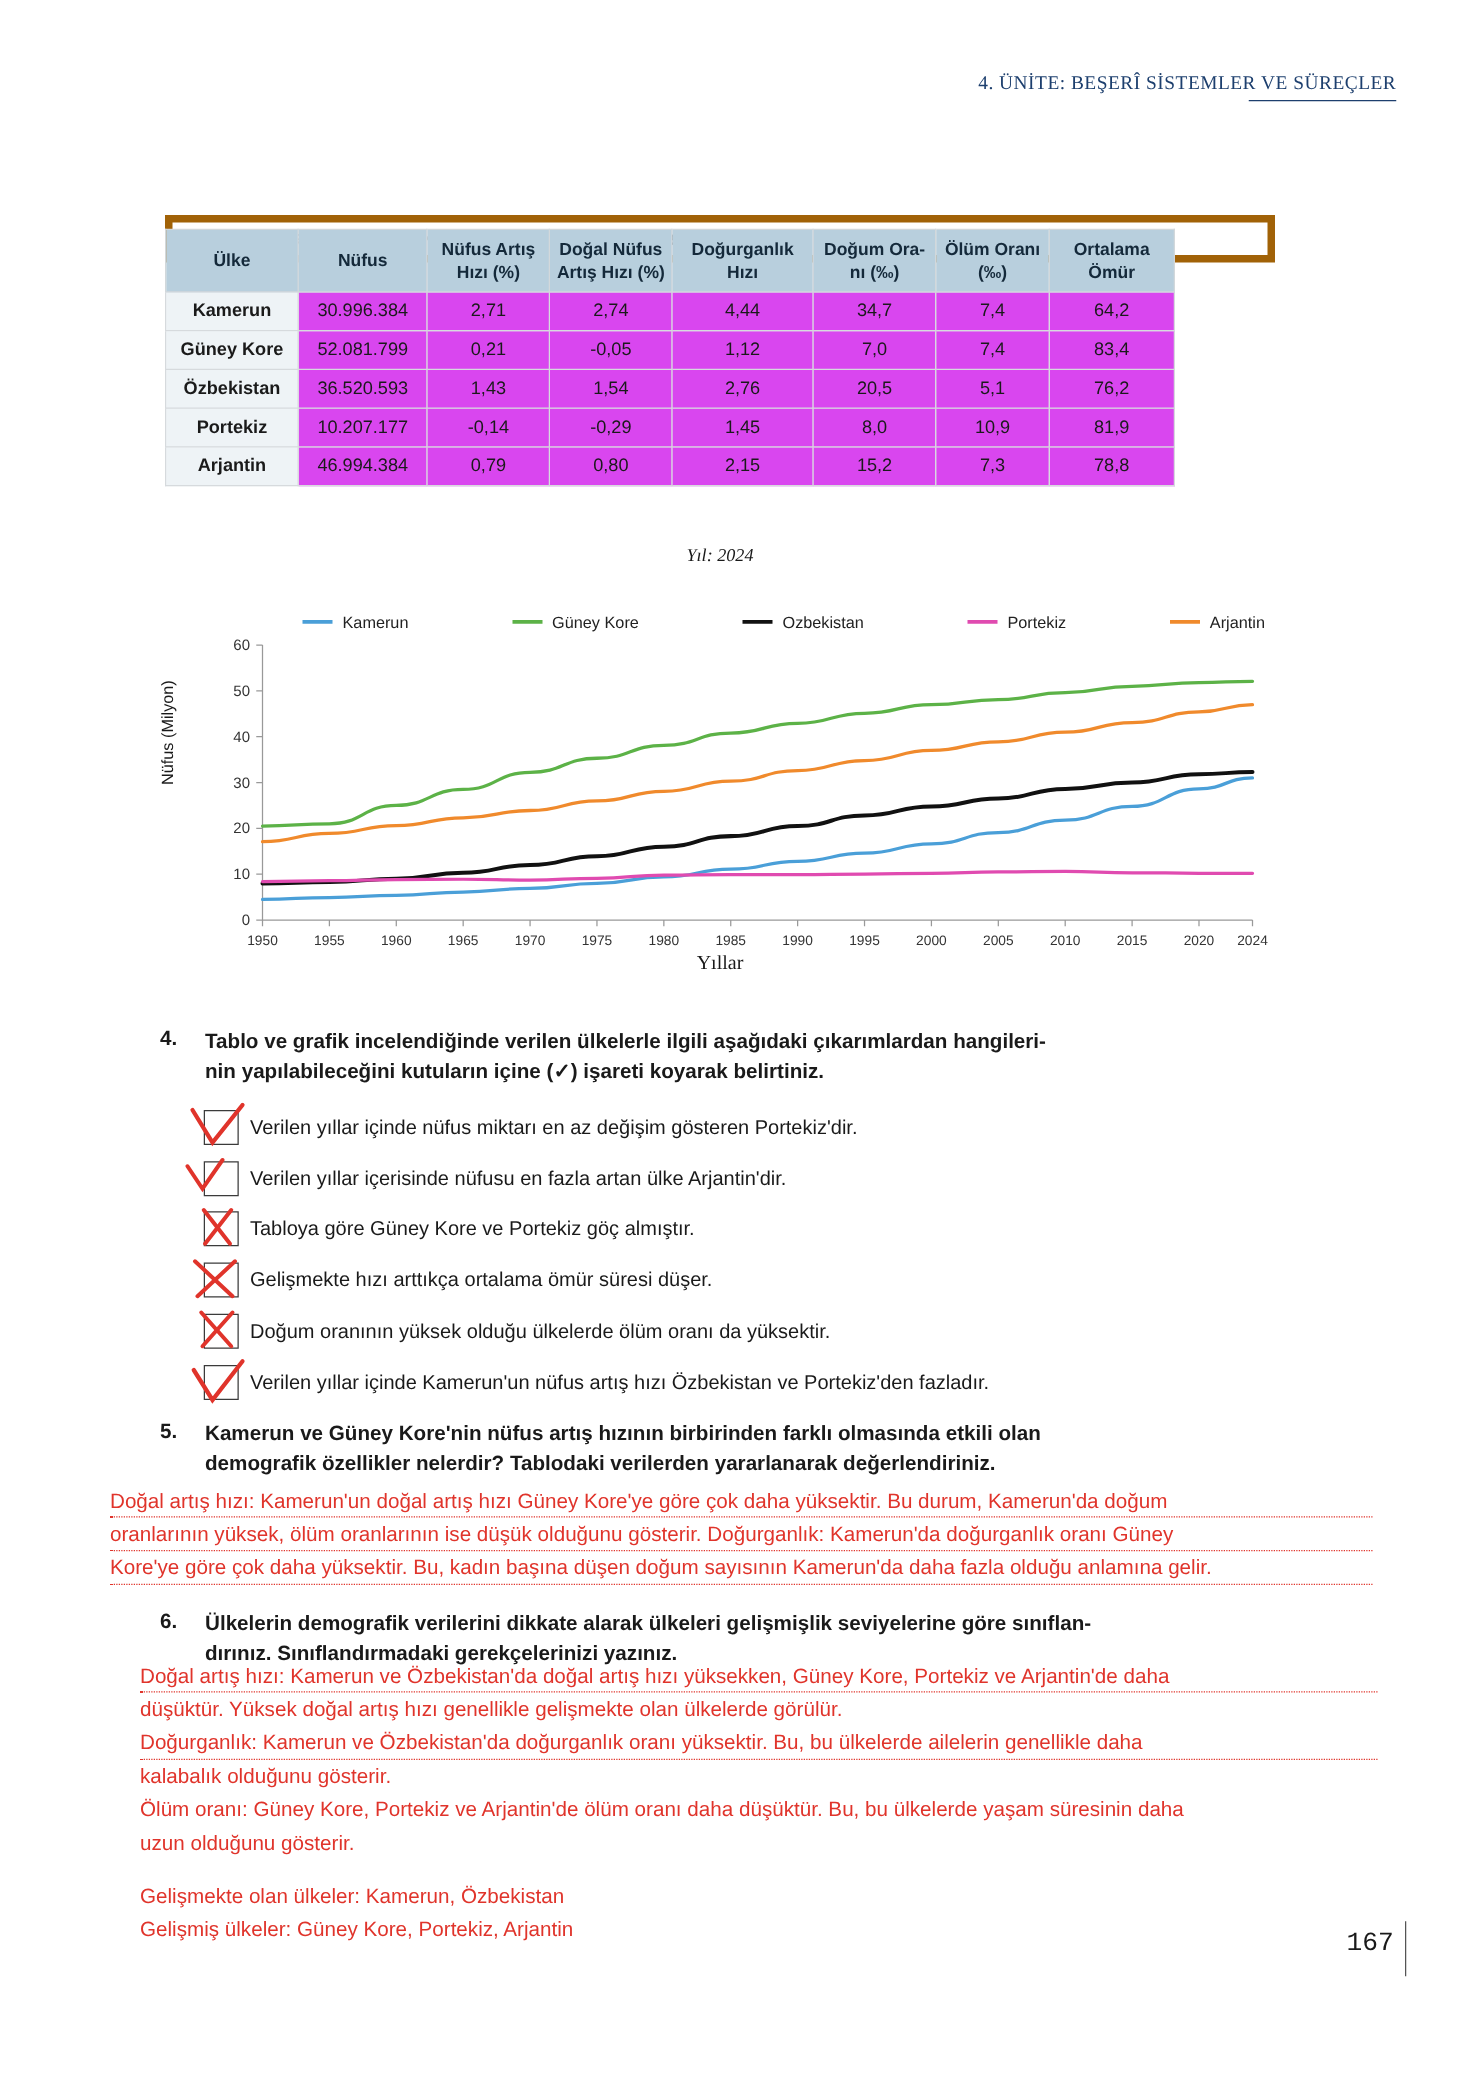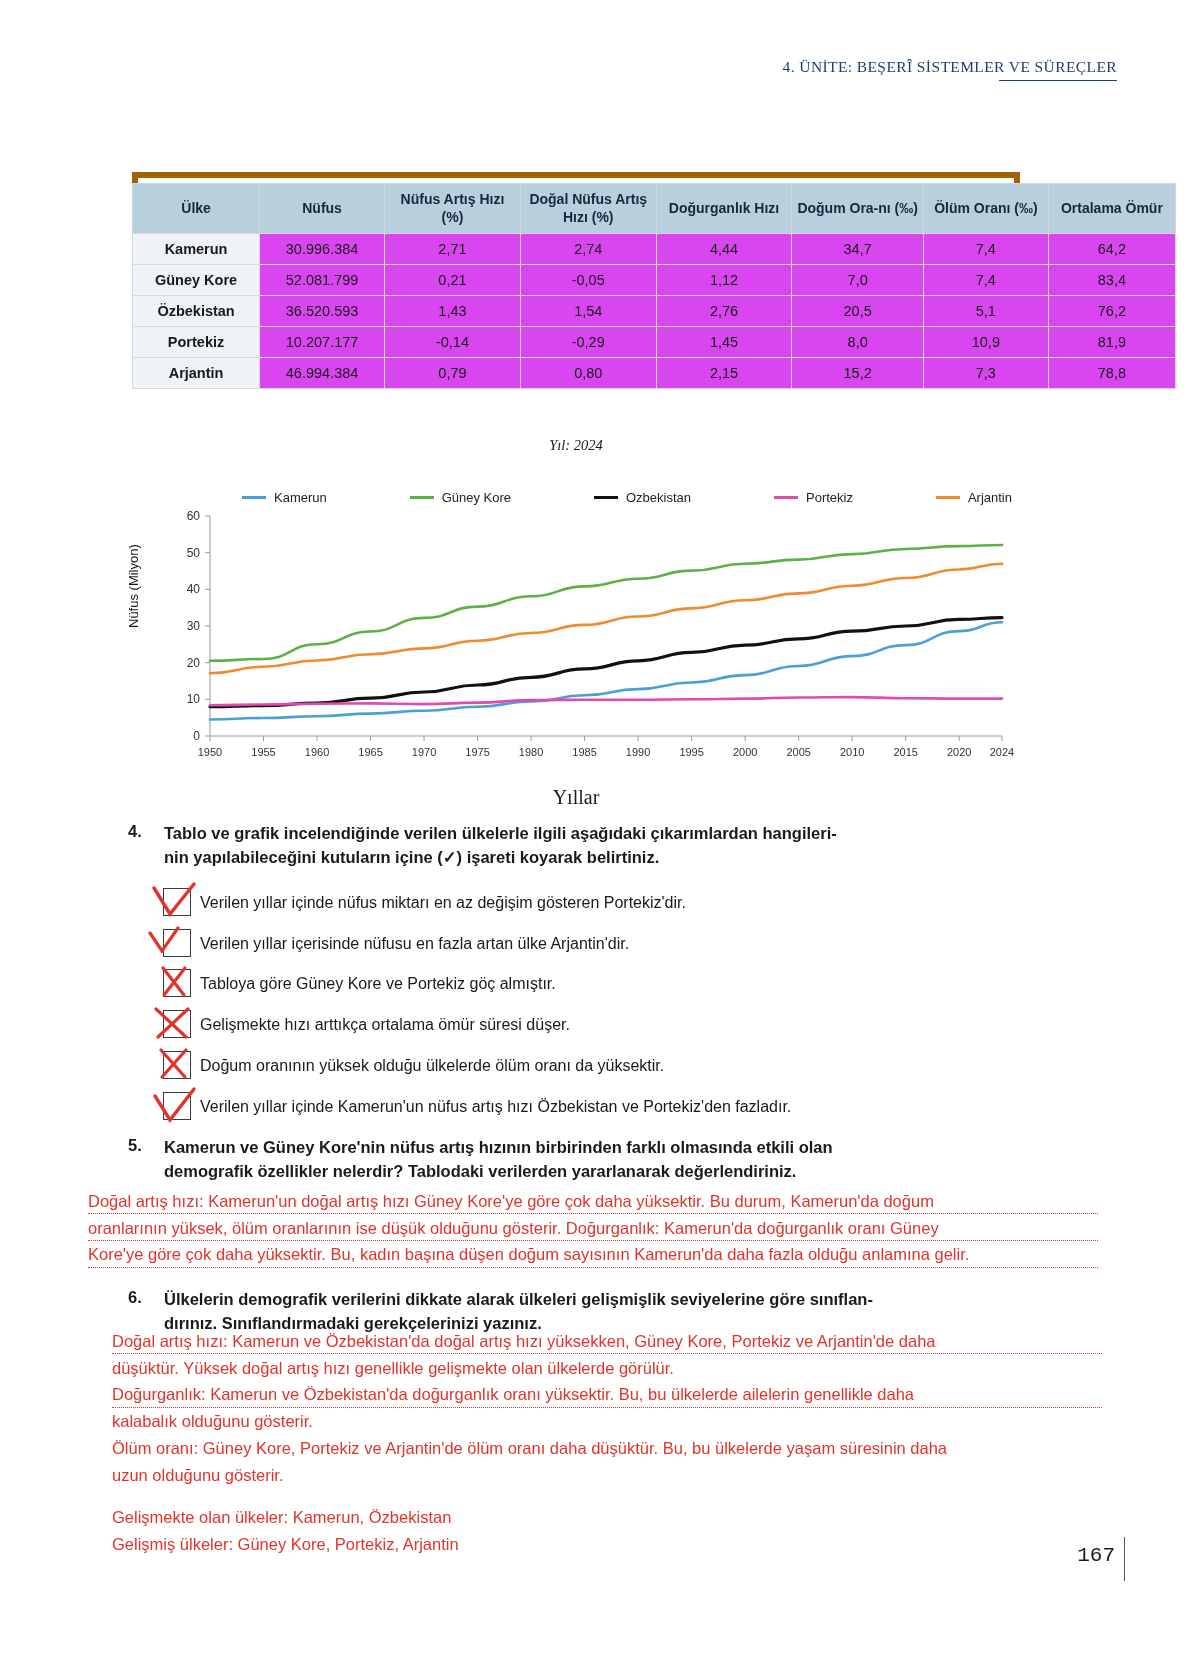--- a/index.html
+++ b/index.html
@@ -36,21 +36,21 @@
     display:flex; align-items:center;margin-top:40px;
   }
   .instr-box span {
     font-size:16.5px; font-weight:bold; font-style:italic;
     padding-left:22px; color:#111;
   }
 
   
   table.data {
     position:absolute; left:132px; top:183px;
-    width:1044px;
+    width:808px;
     border-collapse:collapse;
     font-size:14.5px;
   }
   table.data th {
     background:#b8cfdd;
     border:1px solid #d2d8db;
     font-weight:bold;
     font-size:14px;
     padding:7px 4px;
     line-height:1.25;
@@ -85,22 +85,22 @@
     display:flex; justify-content:space-between; align-items:center;
   }
   .legend .item { display:flex; align-items:center; font-size:13px; color:#222; }
   .legend .swatch { width:24px; height:3px; margin-right:8px; display:inline-block; }
   .ylabel {
     position:absolute; left:-6px; top:150px;
     transform:rotate(-90deg); transform-origin:left top;
     font-size:13px; white-space:nowrap;
   }
   .xlabel {
-    position:absolute; left:0; top:308px; width:888px;
-    text-align:center; font-family:"Liberation Serif", serif; font-size:20px;
+    position:absolute; left:0; top:284px; width:888px;
+    text-align:center; font-family:"Liberation Serif", serif; font-size:16px;
   }
   svg.plot { position:absolute; left:0; top:26px; }
 
   
   .qnum {
     position:absolute;
     font-size:16.5px; font-weight:bold;
   }
   .qtext {
     position:absolute;

